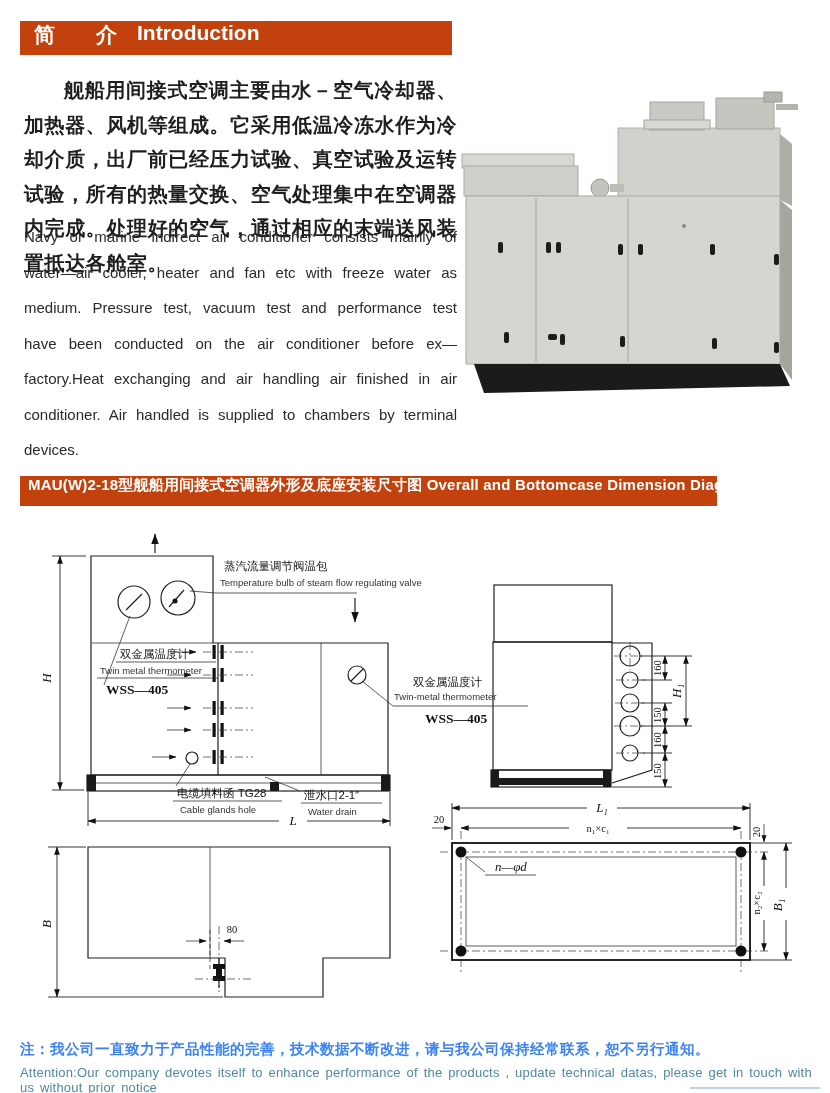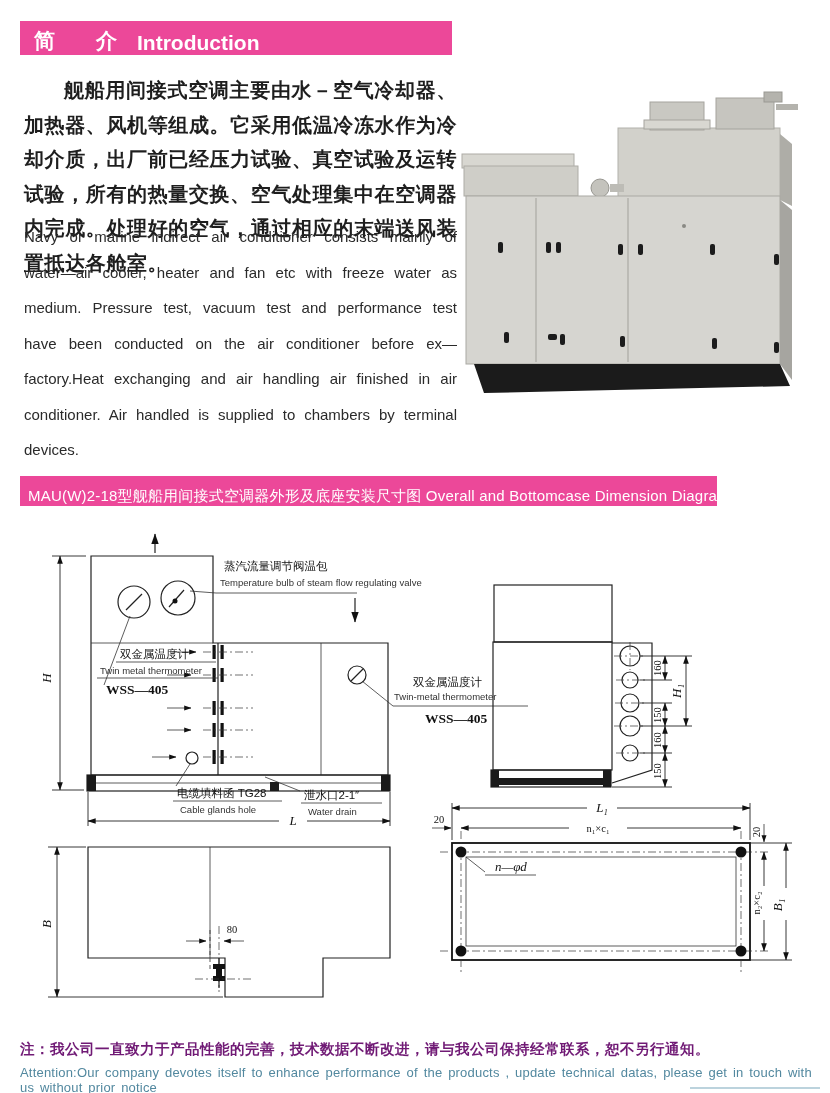--- a/index.html
+++ b/index.html
@@ -1,32 +1,32 @@
 <!DOCTYPE html>
 <html><head>
 <meta charset="utf-8">
 <style>
   html,body{margin:0;padding:0;background:#ffffff;}
   .page{position:relative;width:830px;height:1093px;background:#fff;overflow:hidden;
         font-family:"Liberation Sans",sans-serif;color:#1e1e1e;}
-  .banner{position:absolute;background:#ec4899;color:#ffffff;display:flex;align-items:flex-end;
+  .banner{position:absolute;background:#c2410c;color:#ffffff;display:flex;align-items:flex-start;
           box-sizing:border-box;}
   .banner1{left:20px;top:21px;width:432px;height:34px;font-size:21px;font-weight:bold;
            padding-left:14px;}
   .banner1 .zh{letter-spacing:10px;margin-right:10px;}
-  .banner2{left:20px;top:476px;width:697px;height:30px;font-size:15px;font-weight:normal;
+  .banner2{left:20px;top:476px;width:697px;height:30px;font-size:15px;font-weight:bold;
            padding-left:8px;white-space:nowrap;letter-spacing:0.2px;}
   .para{position:absolute;text-align:justify;}
   .para-zh{left:24px;top:73px;width:433px;font-size:20px;line-height:34.5px;
            text-indent:2em;letter-spacing:0.6px;font-weight:bold;}
   .para-en{left:24px;top:219px;width:433px;font-size:15px;line-height:35.5px;
            word-spacing:3px;color:#2a2a2a;}
   .photo{position:absolute;left:458px;top:86px;width:372px;height:315px;}
   .diagram{position:absolute;left:20px;top:520px;width:790px;height:512px;}
-  .footer-zh{position:absolute;left:20px;top:1040px;width:795px;color:#701a75;
+  .footer-zh{position:absolute;left:20px;top:1040px;width:795px;color:#3b82f6;
              font-size:14.5px;font-weight:bold;letter-spacing:0.5px;}
   .footer-en{position:absolute;left:20px;top:1065px;width:808px;color:#52889f;
              font-size:13px;letter-spacing:0.2px;word-spacing:2px;}
   .bottom-rule{position:absolute;right:10px;bottom:4px;width:130px;height:2px;
                background:#bcd3dd;}
   svg text{fill:#111;}
   .t-zh{font-size:11.5px;font-family:"Liberation Sans",sans-serif;}
   .t-en{font-size:9.5px;font-family:"Liberation Sans",sans-serif;fill:#333;}
   .t-model{font-size:13.5px;font-family:"Liberation Serif",serif;font-weight:bold;}
   .t-dim{font-size:13px;font-family:"Liberation Serif",serif;font-style:italic;}

